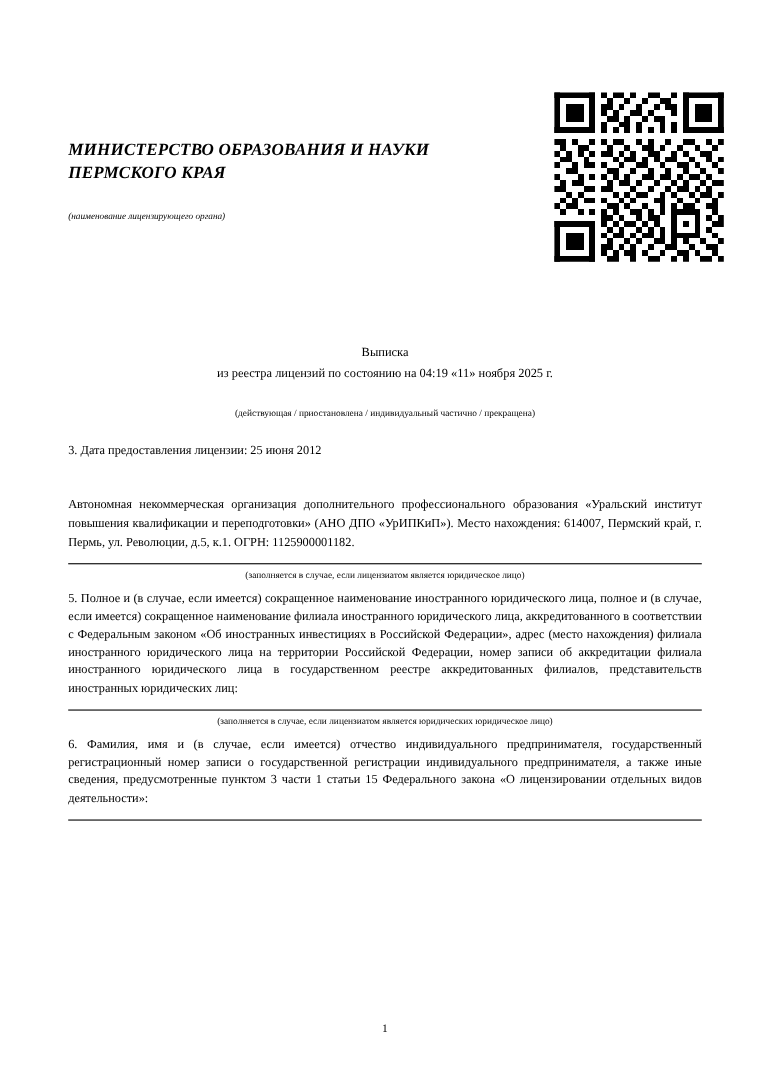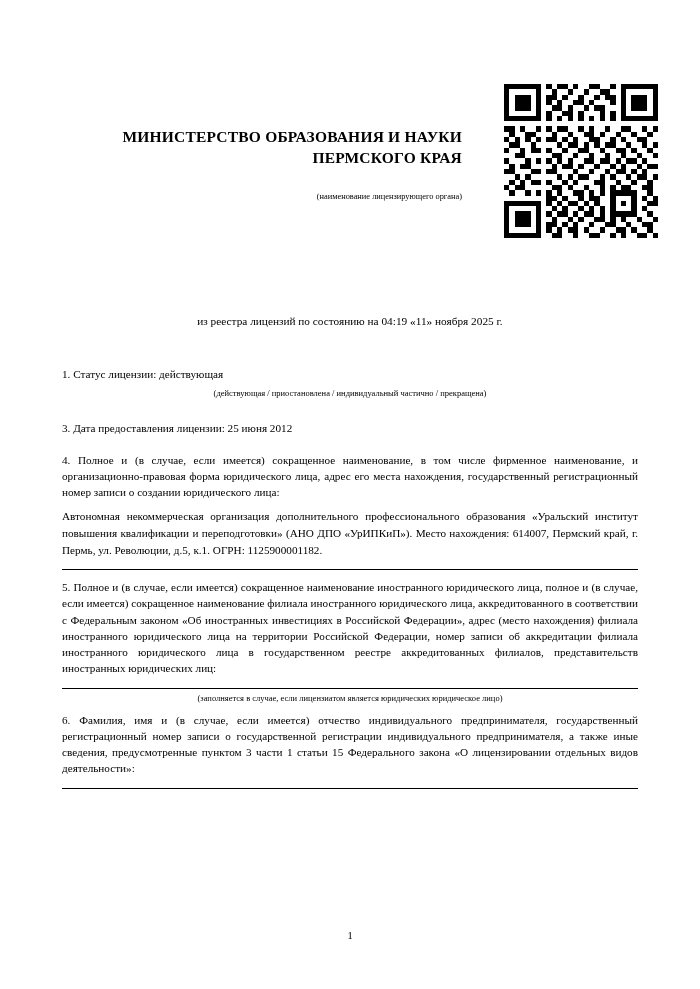--- a/index.html
+++ b/index.html
@@ -35,21 +35,22 @@
     height: 154px;
   }
   .qr svg { display: block; }
 
   
   .doc-header {
     position: absolute;
     left: 0;
     top: 126px;
     width: 400px;
-    text-align: right;
+    text-align: left;
+    font-style: italic;
   }
   .org-title {
     font-size: 15.5px;
     font-weight: bold;
     line-height: 1.38;
     letter-spacing: 0.2px;
   }
   .org-caption {
     margin-top: 23px;
     font-size: 8.4px;
@@ -95,21 +96,21 @@
     border: 0;
     border-top: 1px solid #000;
     margin: 11px 0 0 0;
     height: 0;
   }
 
   .para {
     font-size: 11.2px;
     line-height: 1.48;
     text-align: justify;
-    margin: 8px 0 0 0;
+    margin: 18px 0 0 0;
   }
 
   .pageno {
     position: absolute;
     left: 0;
     top: 930px;
     width: 576px;
     text-align: center;
     font-size: 10.5px;
   }
@@ -372,37 +373,37 @@
         </g>
       </svg>
     </div>
 
     <div class="doc-header">
       <div class="org-title">МИНИСТЕРСТВО ОБРАЗОВАНИЯ И НАУКИ ПЕРМСКОГО КРАЯ</div>
       <div class="org-caption">(наименование лицензирующего органа)</div>
     </div>
 
     <div class="title-block">
+      <div>Выписка</div>
       <div>из реестра лицензий по состоянию на 04:19 «11» ноября 2025 г.</div>
     </div>
 
     <div class="body">
 
-      <p class="item first">1. Статус лицензии: действующая</p>
       <p class="note">(действующая / приостановлена / индивидуальный частично / прекращена)</p>
 
       <div class="gap-m"></div>
 
       <div class="gap-s"></div>
       <p class="item">3. Дата предоставления лицензии: 25 июня 2012</p>
 
       <div class="gap-s"></div>
-      <p class="item">4. Полное и (в случае, если имеется) сокращенное наименование, в том числе фирменное наименование, и организационно-правовая форма юридического лица, адрес его места нахождения, государственный регистрационный номер записи о создании юридического лица:</p>
       <p class="para">Автономная некоммерческая организация дополнительного профессионального образования «Уральский институт повышения квалификации и переподготовки» (АНО ДПО «УрИПКиП»). Место нахождения: 614007, Пермский край, г. Пермь, ул. Революции, д.5, к.1. ОГРН: 1125900001182.</p>
       <hr class="rule">
+      <p class="note">(заполняется в случае, если лицензиатом является юридическое лицо)</p>
 
       <div class="gap-s"></div>
       <p class="item">5. Полное и (в случае, если имеется) сокращенное наименование иностранного юридического лица, полное и (в случае, если имеется) сокращенное наименование филиала иностранного юридического лица, аккредитованного в соответствии с Федеральным законом «Об иностранных инвестициях в Российской Федерации», адрес (место нахождения) филиала иностранного юридического лица на территории Российской Федерации, номер записи об аккредитации филиала иностранного юридического лица в государственном реестре аккредитованных филиалов, представительств иностранных юридических лиц:</p>
       <hr class="rule">
       <p class="note">(заполняется в случае, если лицензиатом является юридических юридическое лицо)</p>
 
       <div class="gap-s"></div>
       <p class="item">6. Фамилия, имя и (в случае, если имеется) отчество индивидуального предпринимателя, государственный регистрационный номер записи о государственной регистрации индивидуального предпринимателя, а также иные сведения, предусмотренные пунктом 3 части 1 статьи 15 Федерального закона «О лицензировании отдельных видов деятельности»:</p>
       <hr class="rule">
 

